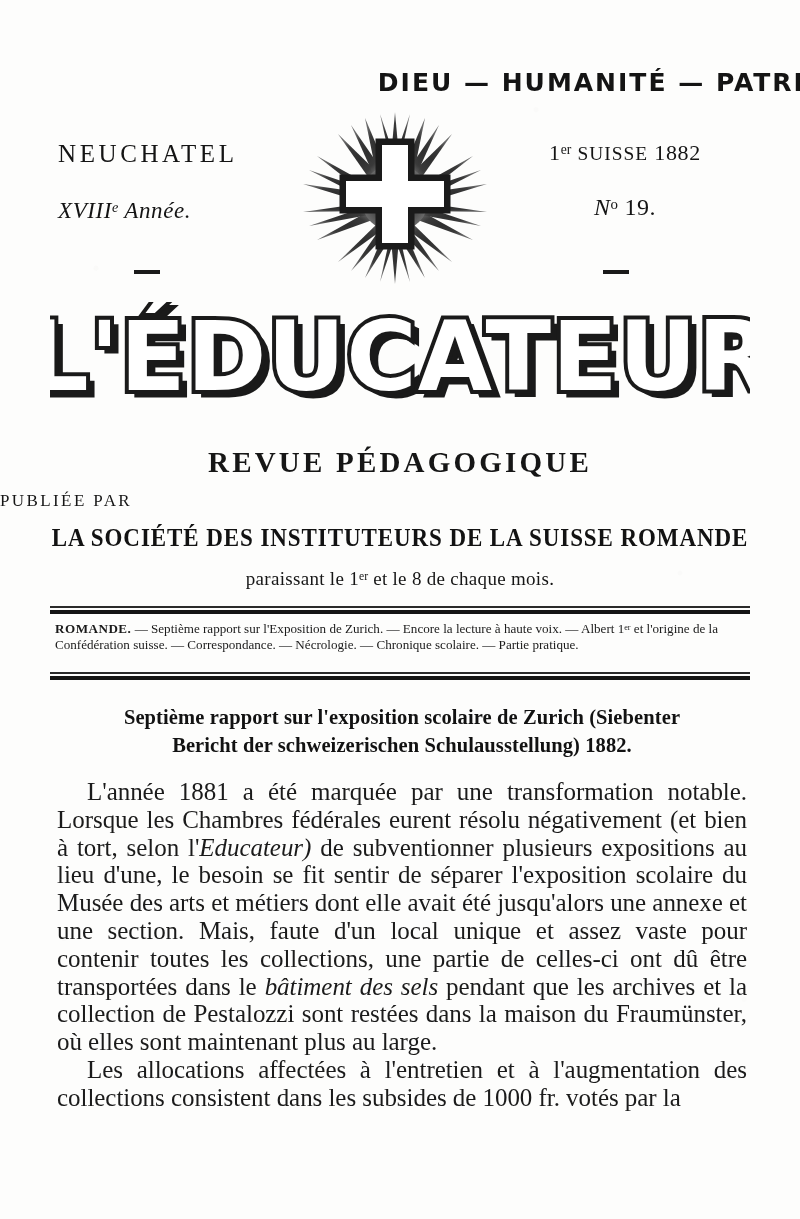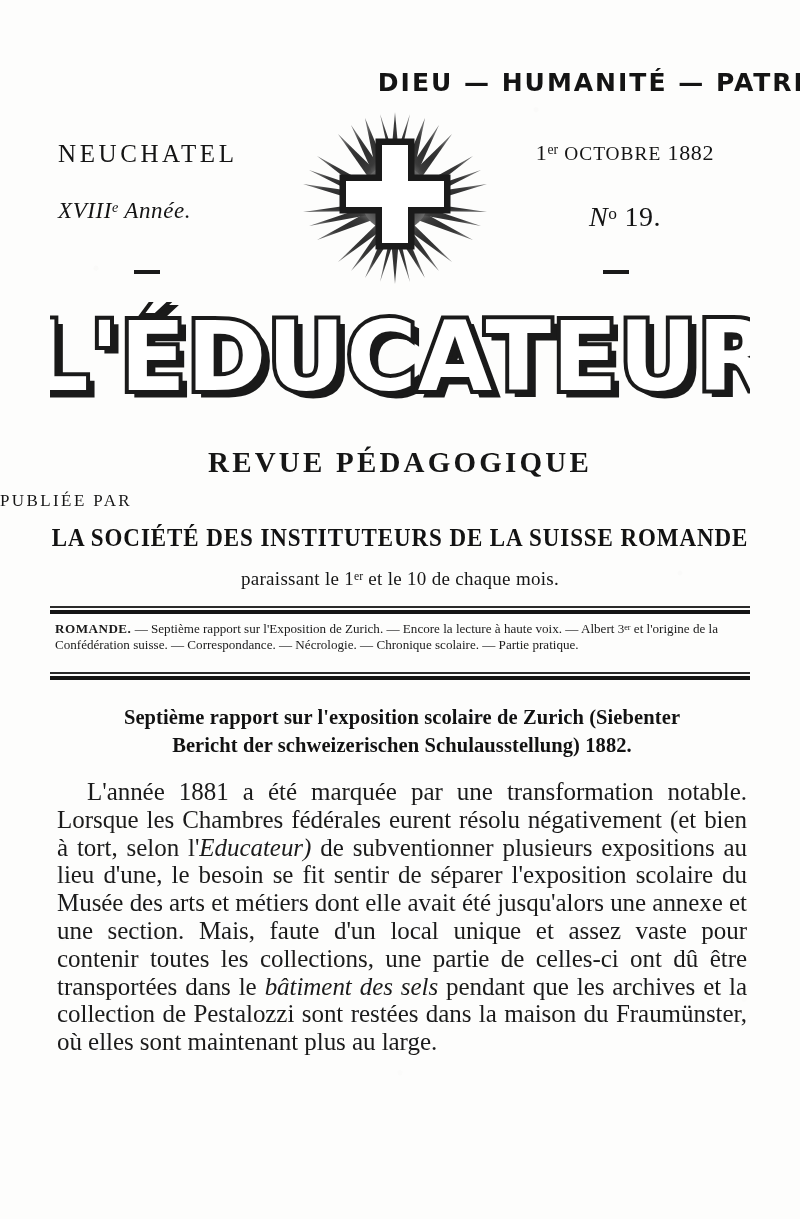--- a/index.html
+++ b/index.html
@@ -92,22 +92,22 @@
     font-size: 22px;
     letter-spacing: .7px;
     color: #141414;
     white-space: nowrap;
   }
   .date .smallcaps {
     font-size: .88em;
     letter-spacing: 1.0px;
   }
   .issue {
-    margin-top: 35px;
-    font-size: 28px;
+    margin-top: 28px;
+    font-size: 24px;
     letter-spacing: .5px;
     color: #141414;
     white-space: nowrap;
   }
   .issue .no {
     font-style: italic;
   }
   .dash {
     position: absolute;
     height: 4px;
@@ -249,21 +249,21 @@
 <div class="page">
 
   <div class="tagline">DIEU — HUMANITÉ — PATRIE</div>
 
   <div class="meta-left">
     <div class="city">NEUCHATEL</div>
     <div class="year"><span>XVIII</span><sup>e</sup><span> Année.</span></div>
   </div>
 
   <div class="meta-right">
-    <div class="date"><span>1</span><sup>er</sup> <span class="smallcaps">OCTOBRE</span> <span>1882</span></div>
+    <div class="date"><span>1</span><sup>er</sup> <span class="smallcaps">SUISSE</span> <span>1882</span></div>
     <div class="issue"><span class="no">N</span><sup>o</sup><span> 19.</span></div>
   </div>
 
   <div class="dash left"></div>
   <div class="dash right"></div>
 
   <div class="emblem">
     <svg viewBox="0 0 198 180" xmlns="http://www.w3.org/2000/svg">
       <defs>
         <radialGradient id="rayFade" cx="50%" cy="50%" r="50%">
@@ -323,39 +323,40 @@
         <text id="t-shadow" x="350" y="88" text-anchor="middle" fill="#1a1a1a" transform="translate(7,6) scale(1,1)" style="paint-order:stroke" stroke="#1a1a1a" stroke-width="3">L'ÉDUCATEUR</text>
 
         <text id="t-face" x="350" y="88" text-anchor="middle" fill="#ffffff" stroke="#1a1a1a" stroke-width="8" style="paint-order:stroke">L'ÉDUCATEUR</text>
       </g>
     </svg>
   </div>
 
   <div class="revue">REVUE PÉDAGOGIQUE</div>
   <div class="publiee">PUBLIÉE PAR</div>
   <div class="societe">LA SOCIÉTÉ DES INSTITUTEURS DE LA SUISSE ROMANDE</div>
-  <div class="periodicity"><span>paraissant le 1</span><sup>er</sup><span> et le 10 de chaque mois.</span></div>
+  <div class="periodicity"><span>paraissant le 1</span><sup>er</sup><span> et le 8 de chaque mois.</span></div>
 
   <div class="rule-group rules-top">
     <div class="rule-thin"></div>
     <div class="rule-thick"></div>
   </div>
 
   <div class="summary">
-    <span class="sum-body"><span class="lead">ROMANDE.</span><span> — Septième rapport sur l'Exposition de Zurich. — Encore la lecture à haute voix. — Albert 3</span><sup>er</sup><span> et l'origine de la Confédération suisse. — Correspondance. — Nécrologie. — Chronique scolaire. — Partie pratique.</span></span>
+    <span class="sum-body"><span class="lead">ROMANDE.</span><span> — Septième rapport sur l'Exposition de Zurich. — Encore la lecture à haute voix. — Albert 1</span><sup>er</sup><span> et l'origine de la Confédération suisse. — Correspondance. — Nécrologie. — Chronique scolaire. — Partie pratique.</span></span>
   </div>
 
   <div class="rule-group rules-bottom">
     <div class="rule-thin"></div>
     <div class="rule-thick"></div>
   </div>
 
   <div class="headline">
     <span>Septième rapport sur l'exposition scolaire de Zurich (Siebenter</span><br>
     <span>Bericht der schweizerischen Schulausstellung) 1882.</span>
   </div>
 
   <div class="body-text">
     <p><span>L'année 1881 a été marquée par une transformation notable. Lorsque les Chambres fédérales eurent résolu négativement (et bien à tort, selon l'</span><i>Educateur)</i><span> de subventionner plusieurs expositions au lieu d'une, le besoin se fit sentir de séparer l'exposition scolaire du Musée des arts et métiers dont elle avait été jusqu'alors une annexe et une section. Mais, faute d'un local unique et assez vaste pour contenir toutes les collections, une partie de celles-ci ont dû être transportées dans le </span><i>bâtiment des sels</i><span> pendant que les archives et la collection de Pestalozzi sont restées dans la maison du Fraumünster, où elles sont maintenant plus au large.</span></p>
+    <p>Les allocations affectées à l'entretien et à l'augmentation des collections consistent dans les subsides de 1000 fr. votés par la</p>
   </div>
 
   <div class="grain"></div>
 </div>
 
 </body></html>

